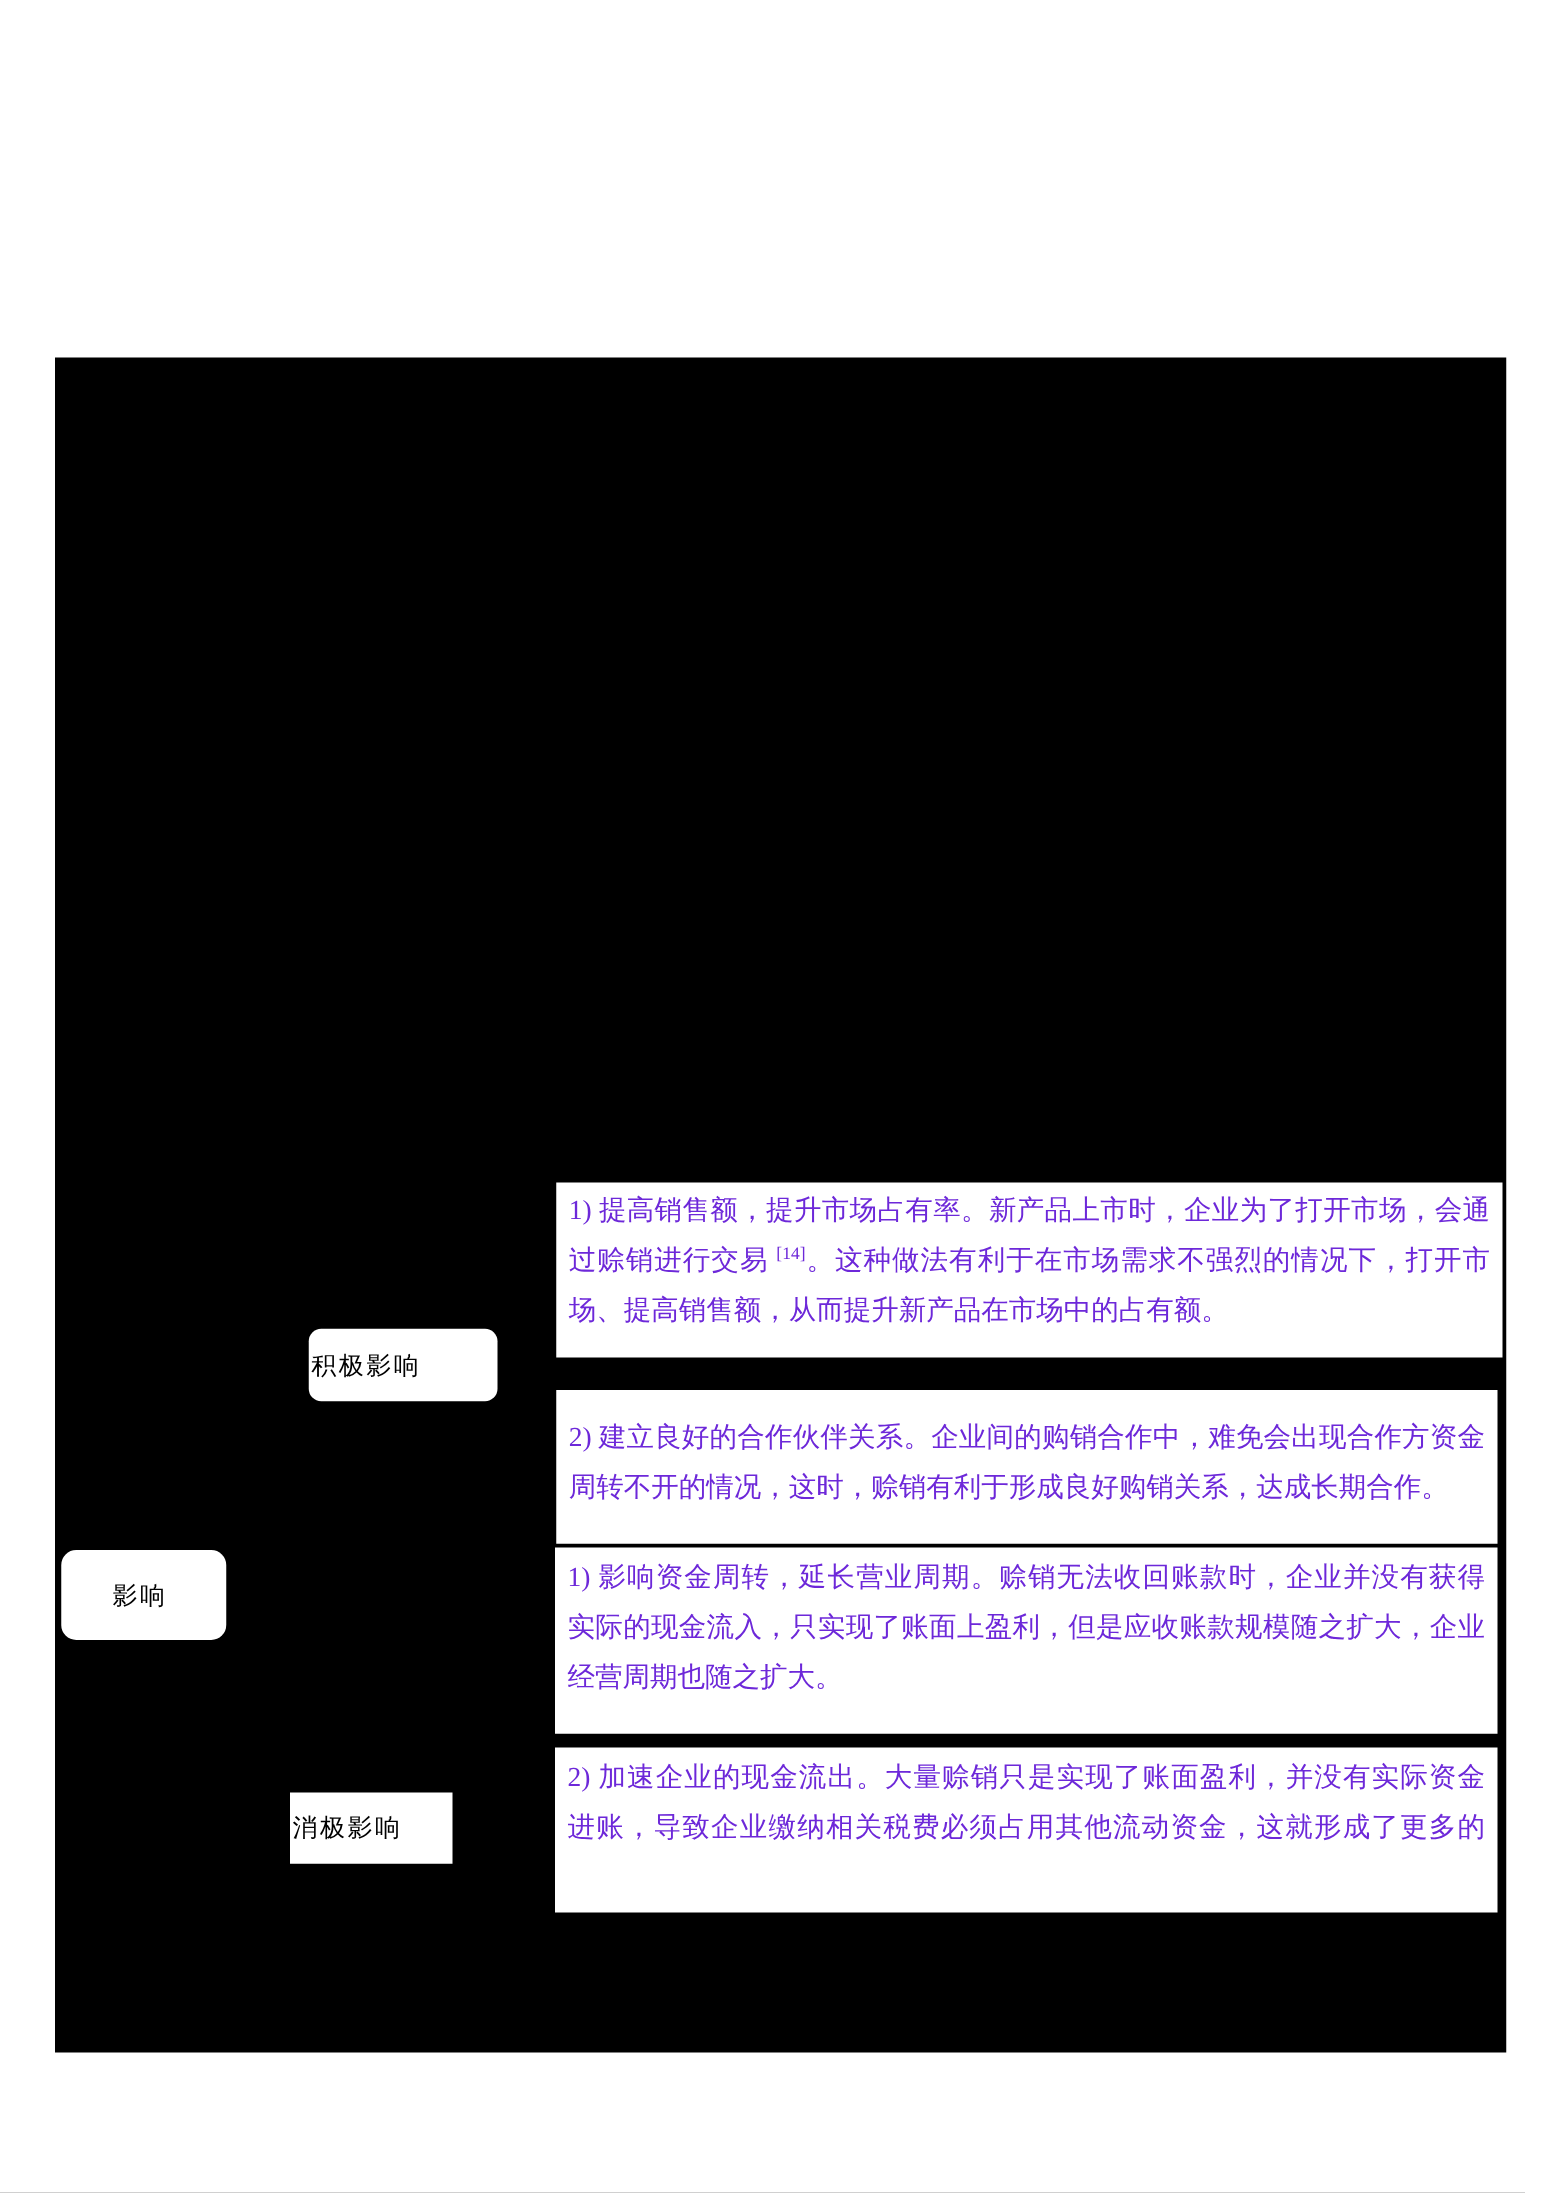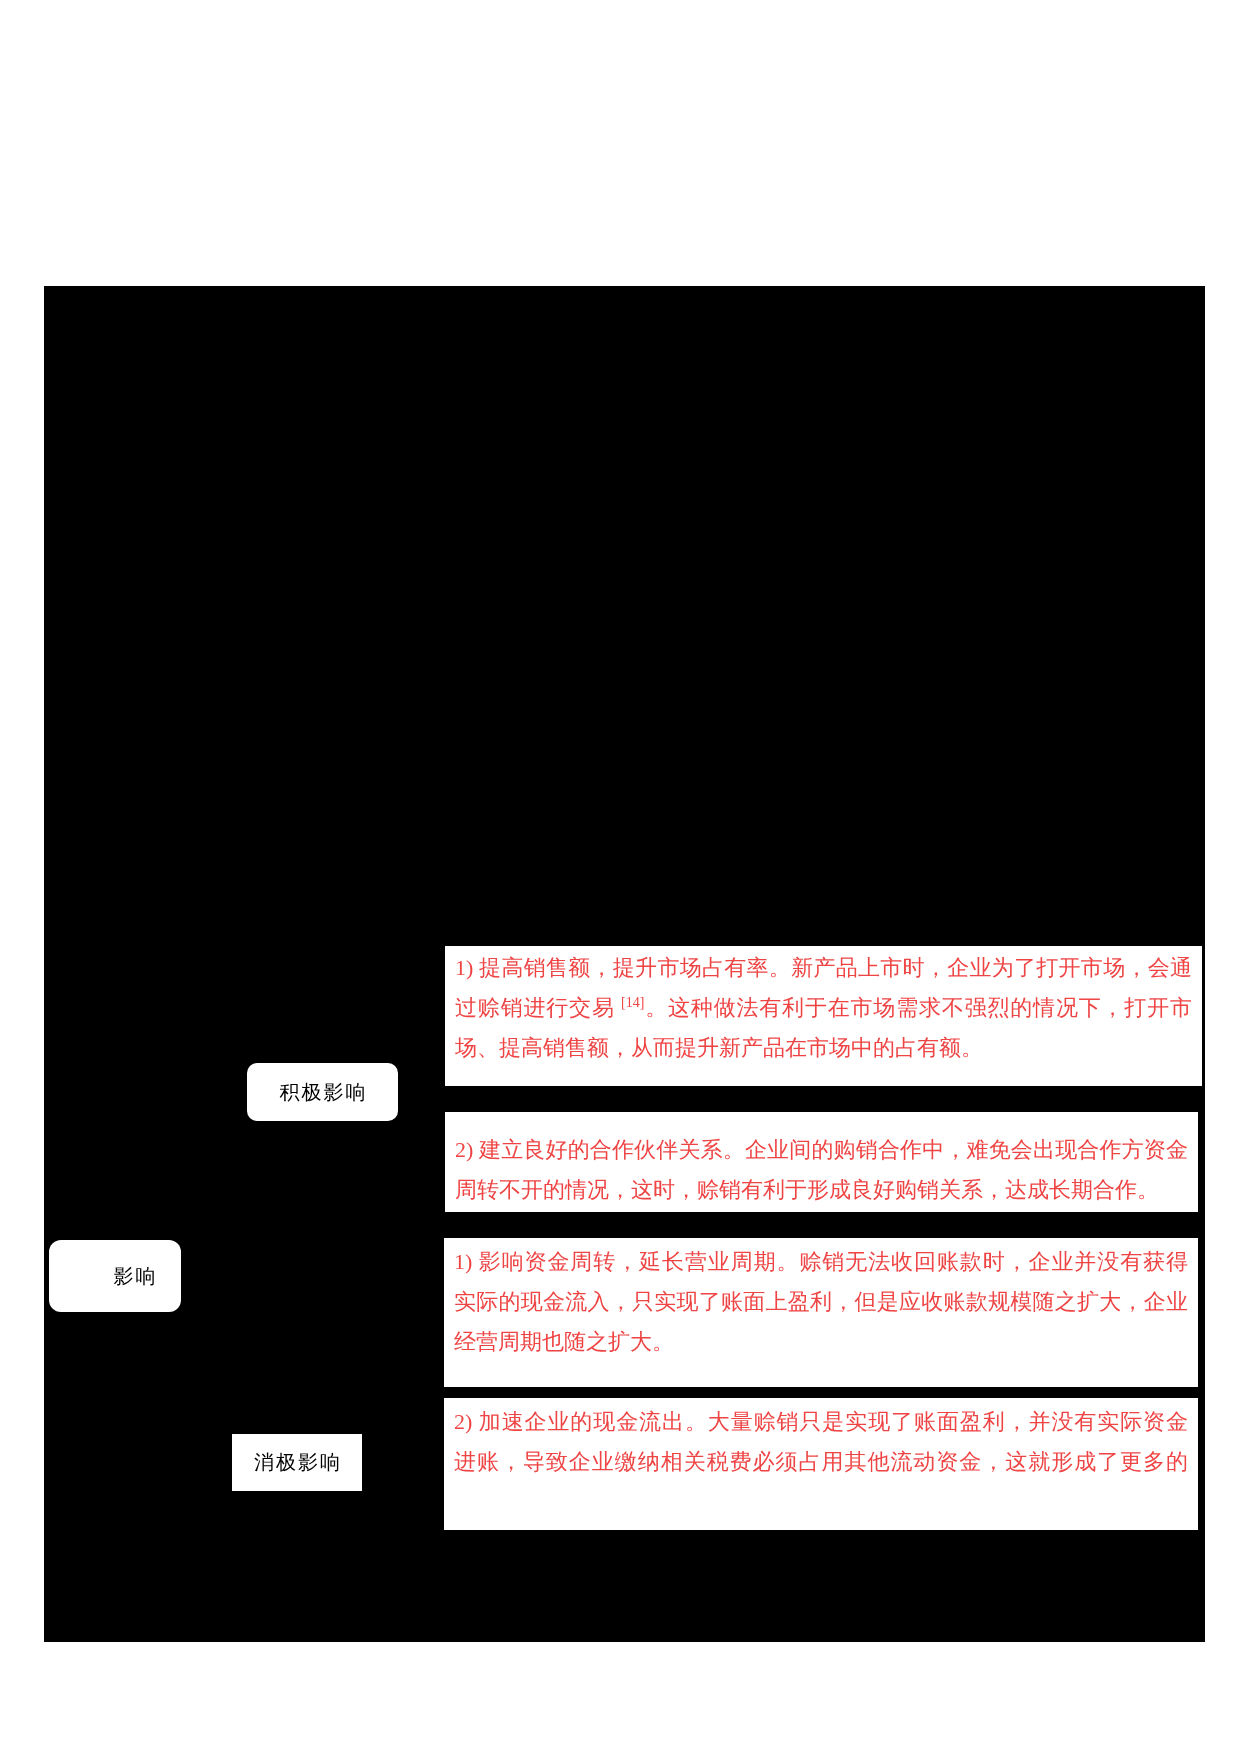--- a/index.html
+++ b/index.html
@@ -22,21 +22,21 @@
     width: 1161px;
     height: 1356px;
     background: #000000;
   }
   .node {
     position: absolute;
     background: #ffffff;
     color: #000000;
     display: flex;
     align-items: center;
-    justify-content: center;
+    justify-content: flex-start;
     font-family: "Liberation Sans", "DejaVu Sans", sans-serif;
     font-size: 20px;
     letter-spacing: 2px;
     text-indent: 2px;
   }
   .node-root {
     left: 5px;   
     top: 954px;  
     width: 93px;
     height: 72px;
@@ -53,39 +53,39 @@
   .node-negative {
     left: 188px; 
     top: 1148px; 
     width: 130px;
     height: 57px;
     border-radius: 0;
   }
   .tbox {
     position: absolute;
     background: #ffffff;
-    color: #ef4444;
+    color: #6d28d9;
     font-size: 22px;
     line-height: 40px;
     padding: 0 10px;
     box-sizing: border-box;
     overflow: hidden;
   }
   .tbox-p1 {
     left: 401px; 
     top: 660px;  
     width: 757px;
     height: 140px;
     padding-top: 2px;
   }
   .tbox-p2 {
     left: 401px;
     top: 826px;  
     width: 753px;
-    height: 100px;
+    height: 123px;
     padding-top: 18px;
   }
   .tbox-n1 {
     left: 400px; 
     top: 952px;  
     width: 754px;
     height: 149px;
     padding-top: 4px;
   }
   .tbox-n2 {

